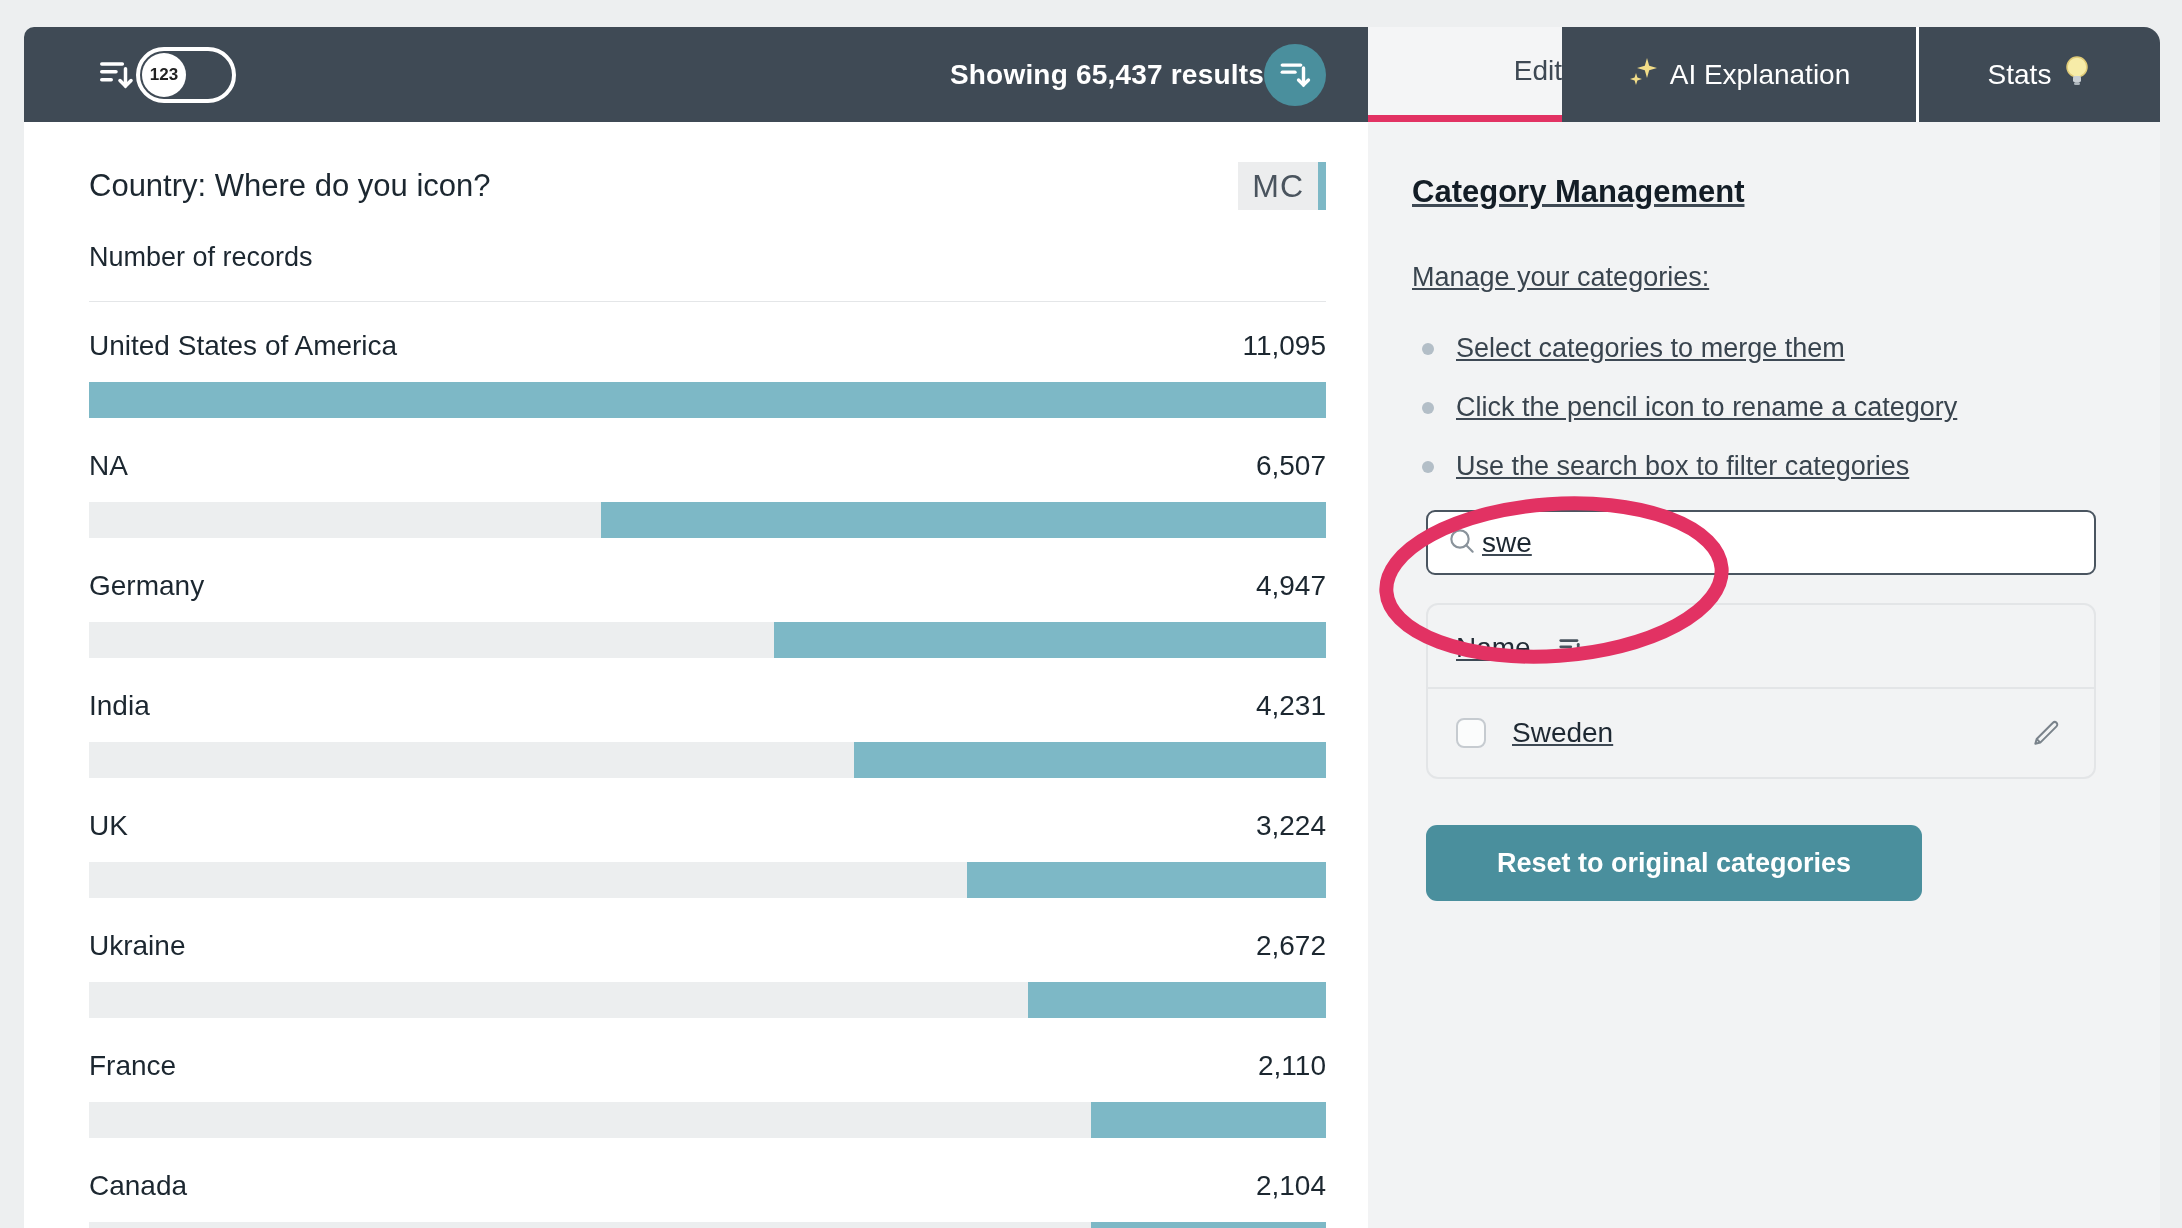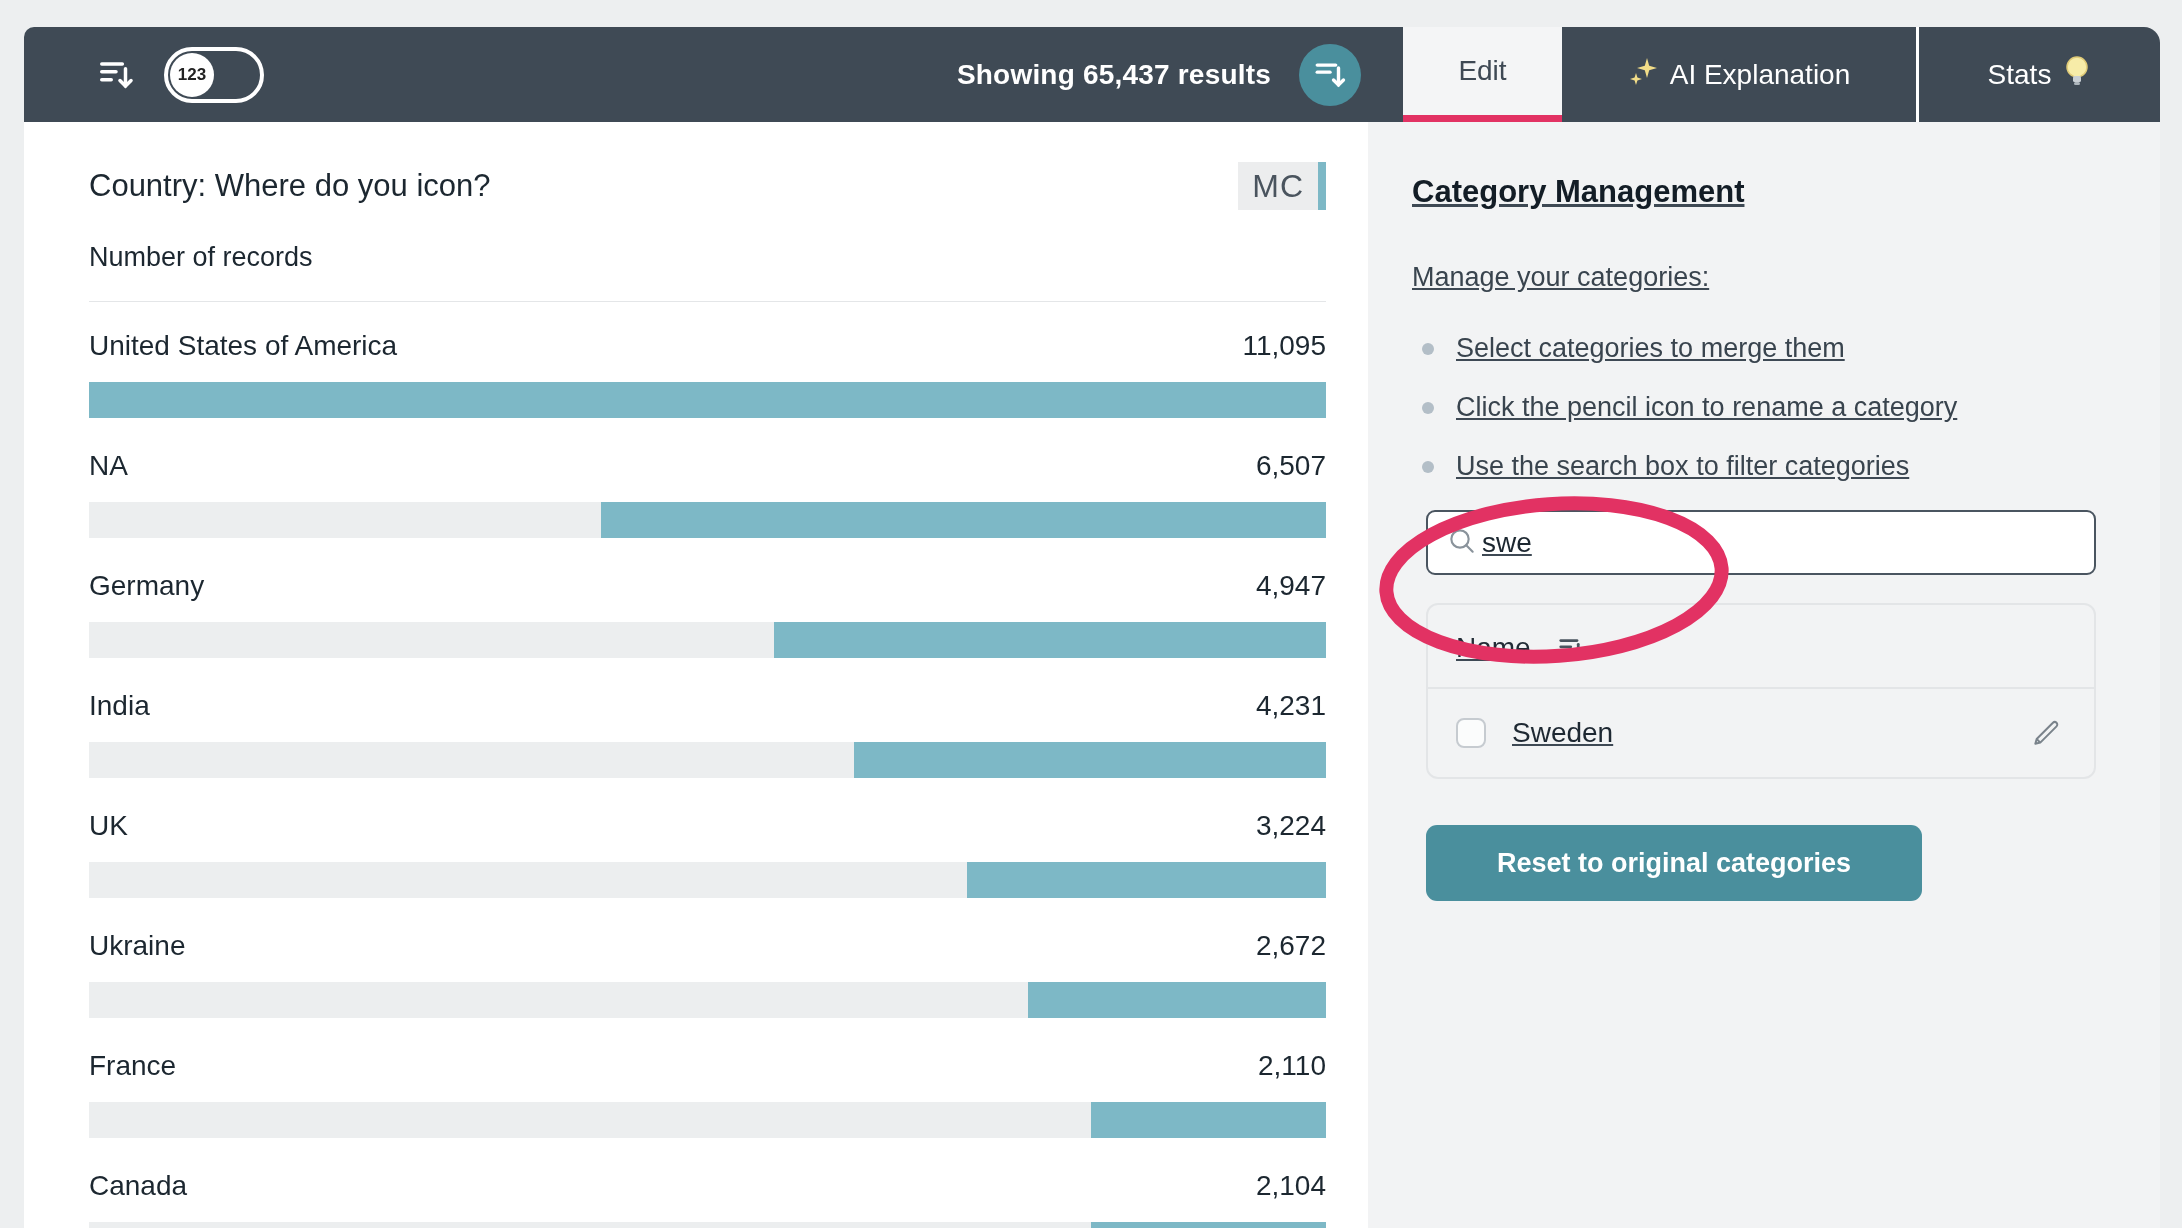--- a/index.html
+++ b/index.html
@@ -26,21 +26,21 @@
   .window{
     position:absolute; left:24px; top:0; width:2136px; height:1228px;
   }
   
   .topstrip{
     position:absolute; left:0; top:27px; width:100%; height:95px;
     display:flex; align-items:stretch;
   }
   .bar-left{
     flex:1; background:var(--dark); border-top-left-radius:10px;
-    display:flex; align-items:center; gap:28px; padding:0 28px 0 72px;
+    display:flex; align-items:center; padding:0 28px 0 72px;
   }
   .icon-btn{width:40px;height:40px;display:flex;align-items:center;justify-content:center;cursor:pointer;}
   .toggle{
     width:100px; height:56px; border:4px solid #fff; border-radius:28px;
     display:flex; align-items:center; padding:2px; cursor:pointer;
   }
   .toggle-knob{
     width:44px;height:44px;border-radius:50%;background:#fff;
     display:flex;align-items:center;justify-content:center;
     font-size:17px;font-weight:700;color:#222;
@@ -50,22 +50,23 @@
   }
   .circle-btn{
     width:62px;height:62px;border-radius:50%;background:var(--teal-btn);
     display:flex;align-items:center;justify-content:center;cursor:pointer;margin-right:14px;
   }
   .tab{
     display:flex;align-items:center;justify-content:center;gap:12px;
     font-size:28px; cursor:pointer; background:var(--dark); color:#fff;
   }
   .tab-edit{
-    width:159px; background:var(--tab-active-bg); color:var(--text-slate);
+    width:194px; background:var(--tab-active-bg); color:var(--text-slate);
     border-bottom:7px solid var(--pink);
+    justify-content:flex-end;
   }
   .tab-ai{width:354px;}
   .tab-sep{width:3px;background:#fff;}
   .tab-stats{width:241px;border-top-right-radius:16px;}
   
   .content{
     position:absolute; left:0; top:122px; width:100%; height:1106px; display:flex;
   }
   .chart-card{
     width:1344px; background:#fff; padding:40px 42px 0 65px;

